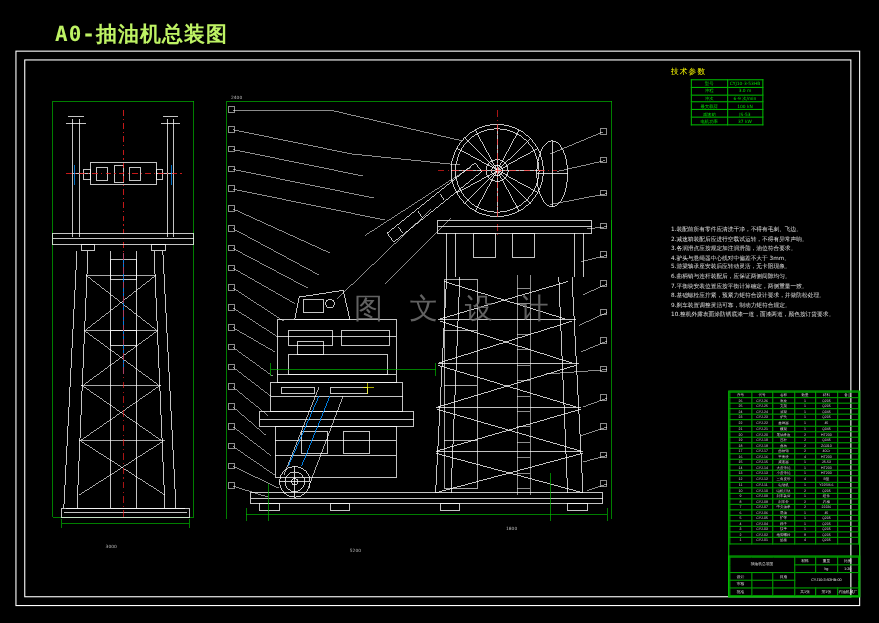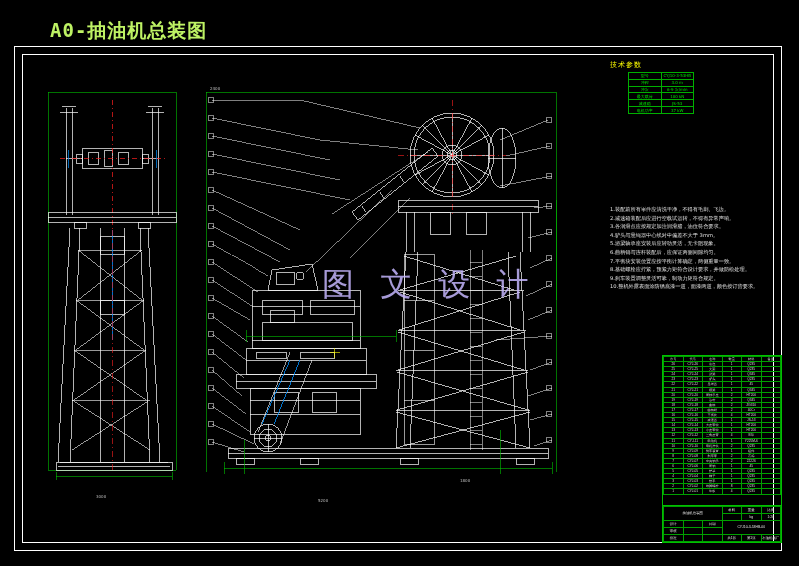--- a/index.html
+++ b/index.html
@@ -54,22 +54,22 @@
     left: 0;
     top: 0;
     width: 799px;
     height: 566px;
     overflow: visible;
   }
   .watermark {
     position: absolute;
     left: 322px;
     top: 263px;
-    color: #c4b5fd;
-    font-size: 32px;
+    color: #737373;
+    font-size: 26px;
     letter-spacing: 8px;
     font-family: "DejaVu Sans", sans-serif;
     white-space: nowrap;
     opacity: 0.85;
   }
   .notes {
     position: absolute;
     left: 610px;
     top: 205px;
     width: 175px;

